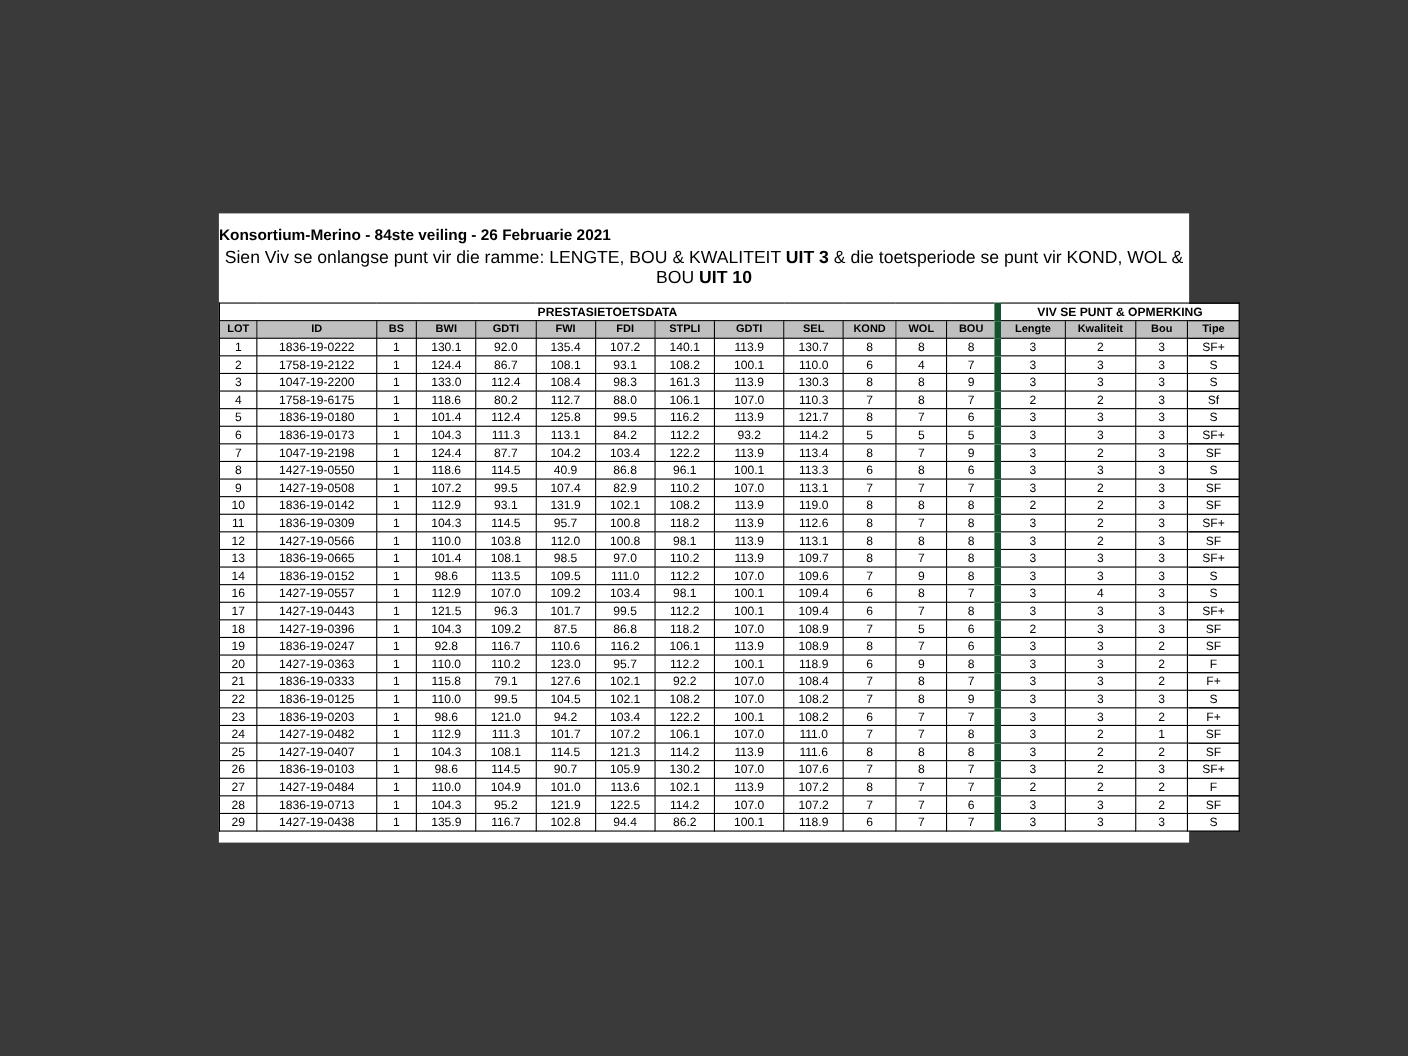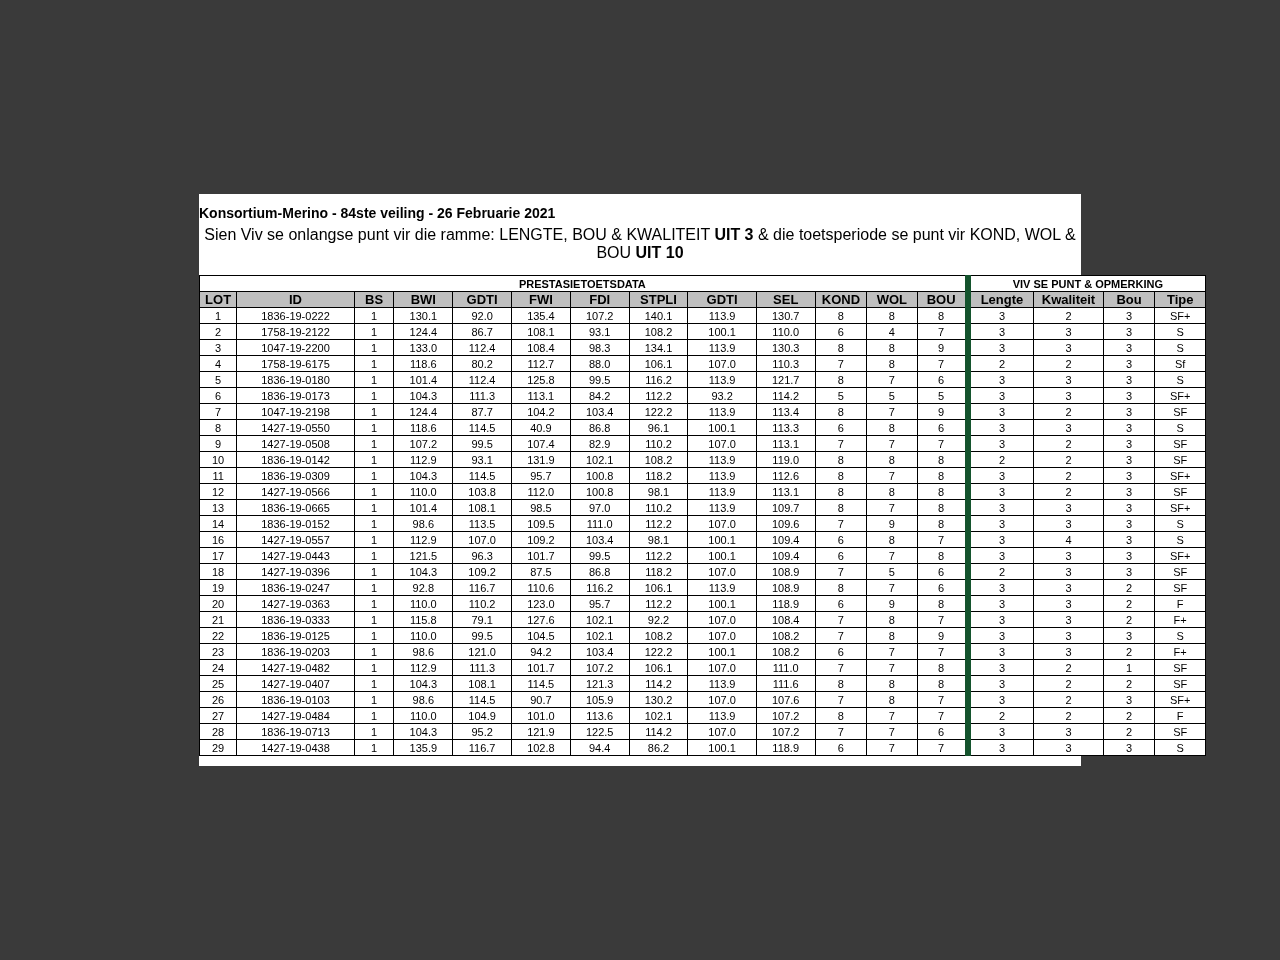--- a/index.html
+++ b/index.html
@@ -28,42 +28,42 @@
     margin-top: 5px;
     text-align: center;
     font-size: 16px;
     color: #000;
   }
   .doc-subtitle b { font-weight: bold; }
   table.perf {
     border-collapse: collapse;
     table-layout: fixed;
     margin: 13px auto 0 auto;
-    width: 1007px;
+    width: 928px;
     font-size: 11px;
     color: #000;
   }
   table.perf th, table.perf td {
     border: 1px solid #000;
     padding: 0 2px;
     height: 16px;
     line-height: 14px;
     text-align: center;
     overflow: hidden;
     white-space: nowrap;
   }
   table.perf tr.group-row th {
     background: #ffffff;
     font-weight: bold;
     font-size: 11px;
   }
   table.perf tr.col-row th {
     background: #bfbfbf;
     font-weight: bold;
-    font-size: 13px;
+    font-size: 10px;
   }
   table.perf .sep { border-left: 6px solid #14532d; margin-left: 32px; }
   table.perf tbody td { background: #ffffff; }
 </style>
 </head>
 <body>
 
 <div class="page-card">
   <div class="doc-title">Konsortium-Merino - 84ste veiling - 26 Februarie 2021</div>
   <div class="doc-subtitle"><span>Sien Viv se onlangse punt vir die ramme: LENGTE, BOU &amp; KWALITEIT </span><b>UIT 3</b><span> &amp; die toetsperiode se punt vir KOND, WOL &amp; BOU </span><b>UIT 10</b></div>
@@ -153,21 +153,21 @@
           <td>S</td>
         </tr>
         <tr>
           <td>3</td>
           <td>1047-19-2200</td>
           <td>1</td>
           <td>133.0</td>
           <td>112.4</td>
           <td>108.4</td>
           <td>98.3</td>
-          <td>134.1</td>
+          <td>161.3</td>
           <td>113.9</td>
           <td>130.3</td>
           <td>8</td>
           <td>8</td>
           <td>9</td>
           <td class="sep">3</td>
           <td>3</td>
           <td>3</td>
           <td>S</td>
         </tr>

